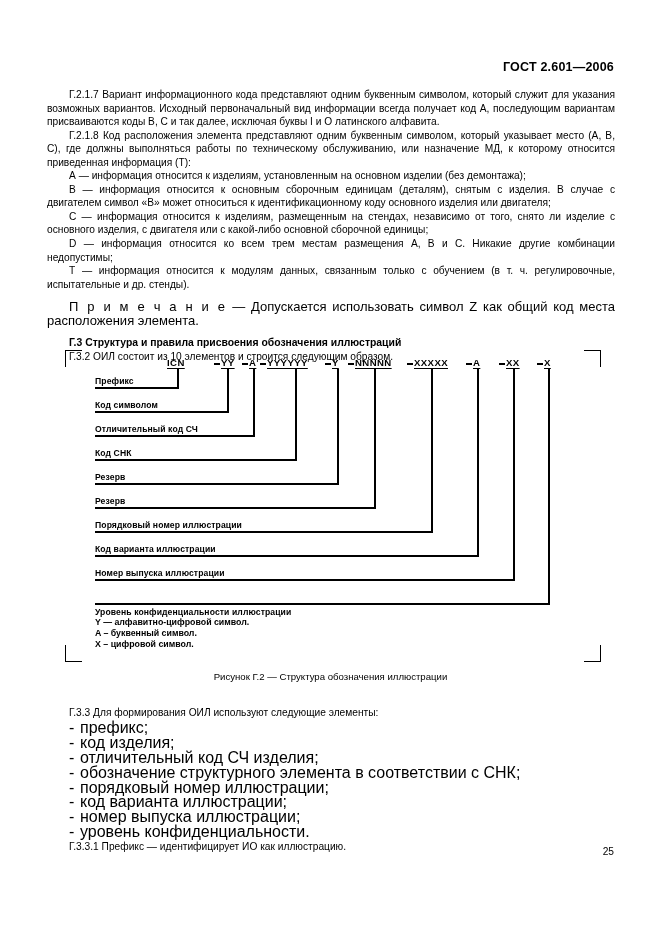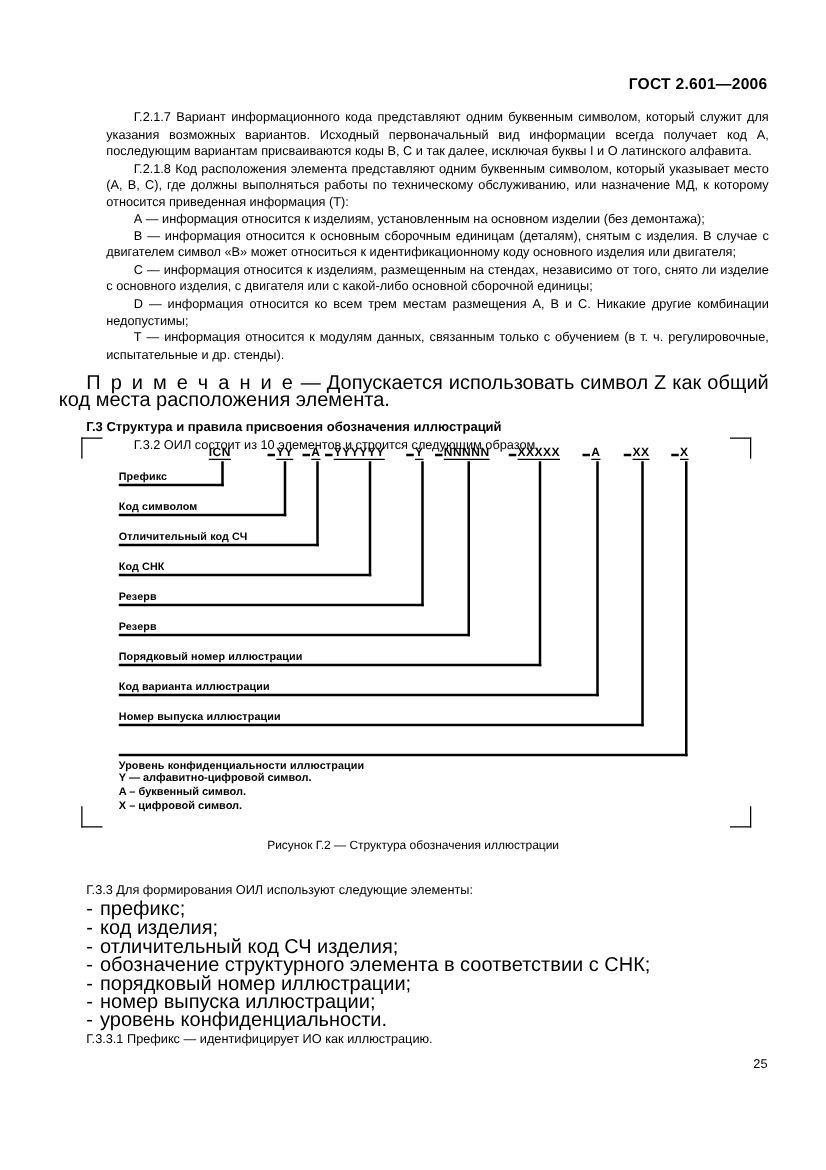--- a/index.html
+++ b/index.html
@@ -41,25 +41,24 @@
   p.para {
     margin: 0 0 0 0;
     font-size: 10.2px;
     line-height: 13.55px;
     text-align: justify;
     text-justify: inter-word;
     hyphens: manual;
   }
   p.para.indent {
     text-indent: 22px;
-    margin-left: 38px;
   }
   p.note {
     margin: 9px 0 0 0;
-    font-size: 16px;
+    font-size: 13px;
     line-height: 13.55px;
     text-indent: 22px;
     text-align: justify;
   }
   .spaced {
     letter-spacing: 1.6px;
   }
   h3.sect {
     margin: 9px 0 0 0;
     font-size: 10.4px;
@@ -290,20 +289,21 @@
   <div class="fig-caption">Рисунок Г.2 —  Структура обозначения иллюстрации</div>
 
   <div class="lower-col">
     <p class="lead">Г.3.3  Для формирования ОИЛ используют следующие элементы:</p>
     <ul class="dashlist">
       <li>префикс;</li>
       <li>код изделия;</li>
       <li>отличительный код СЧ изделия;</li>
       <li>обозначение структурного элемента в соответствии с СНК;</li>
       <li>порядковый номер иллюстрации;</li>
+      <li>код варианта иллюстрации;</li>
       <li>номер выпуска иллюстрации;</li>
       <li>уровень конфиденциальности.</li>
     </ul>
     <p class="tail">Г.3.3.1  Префикс — идентифицирует ИО как иллюстрацию.</p>
   </div>
 
   <div class="page-num">25</div>
 
 </div>
 

